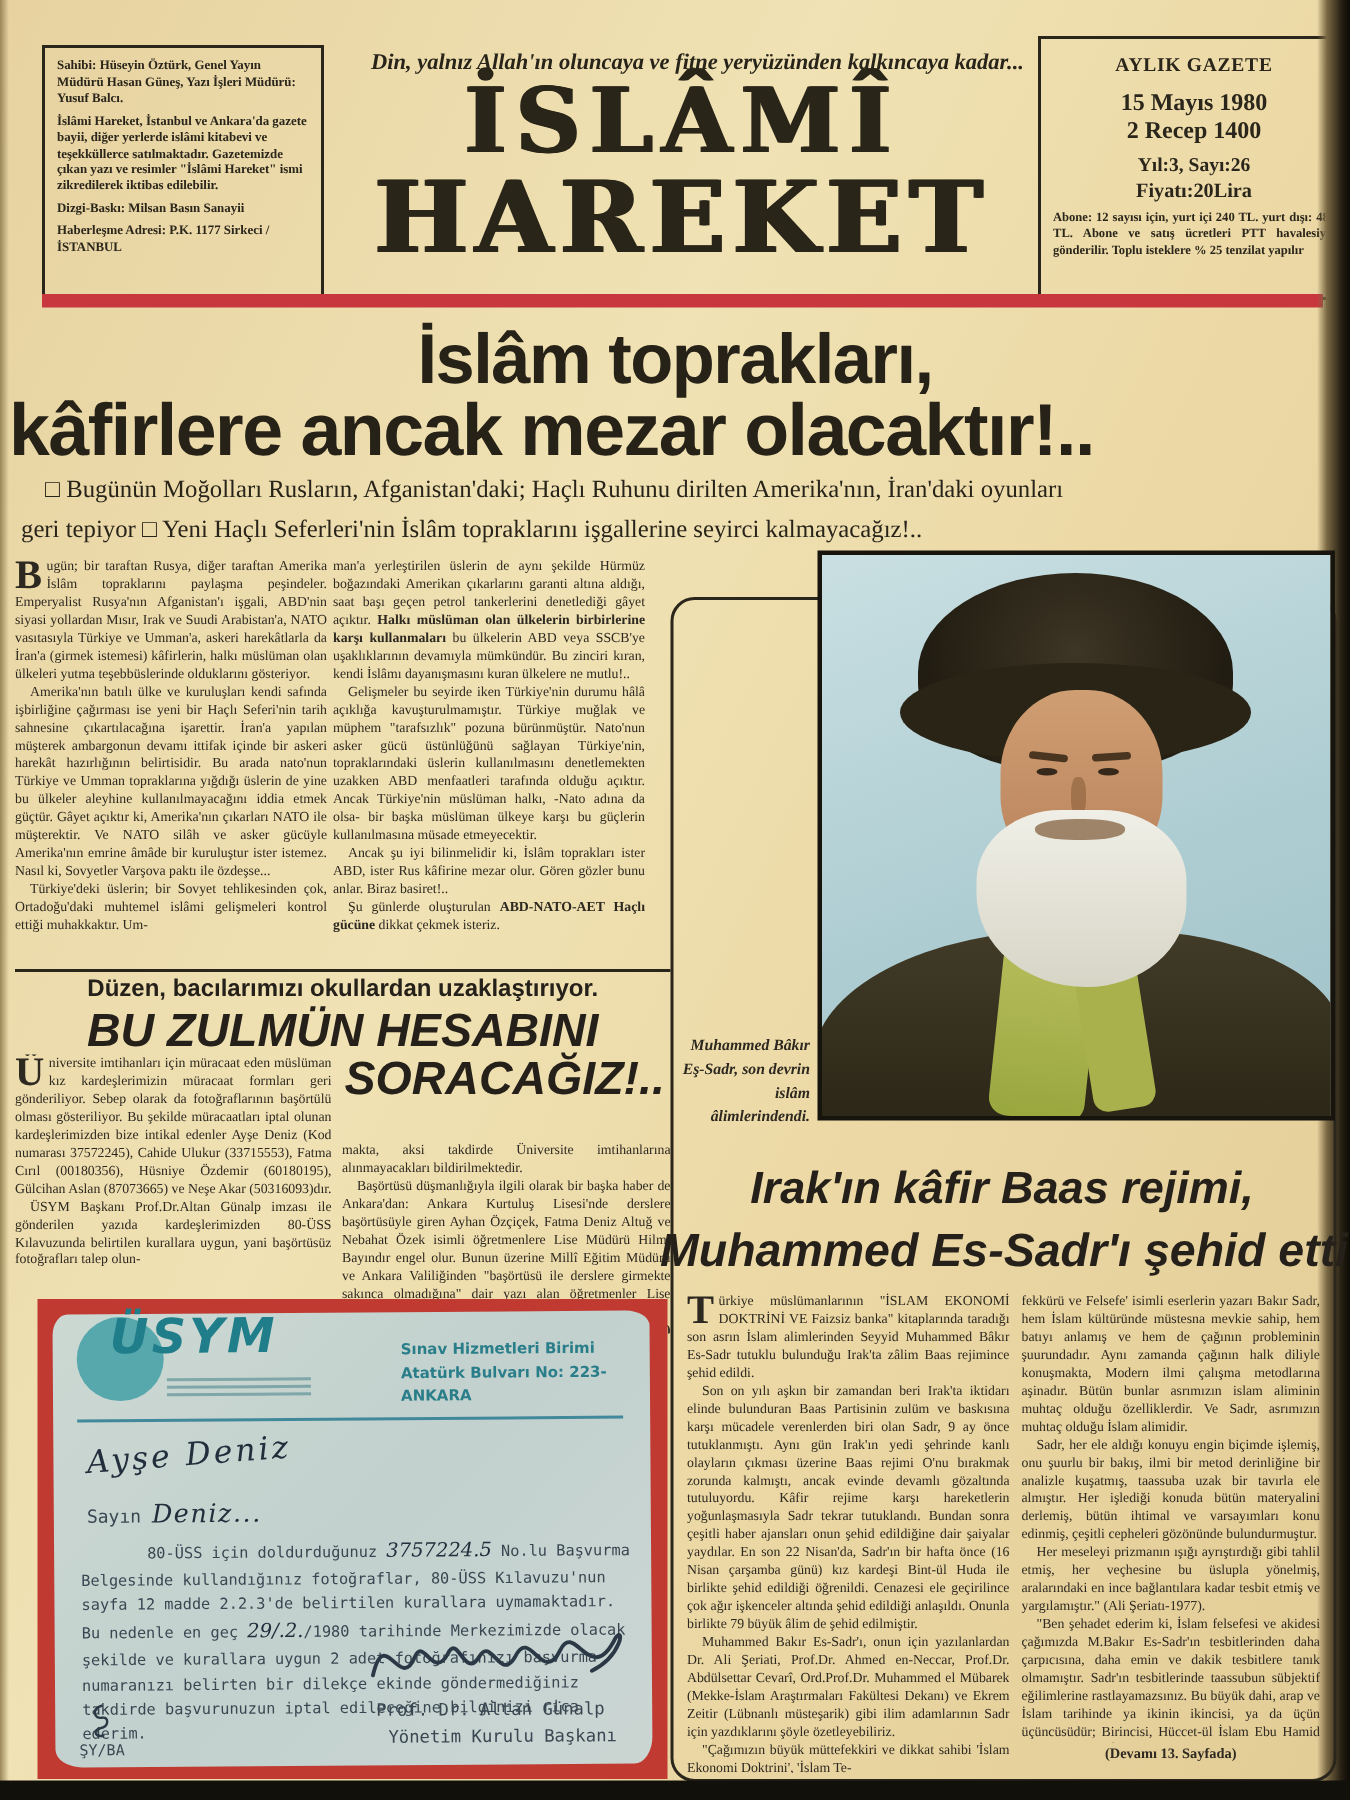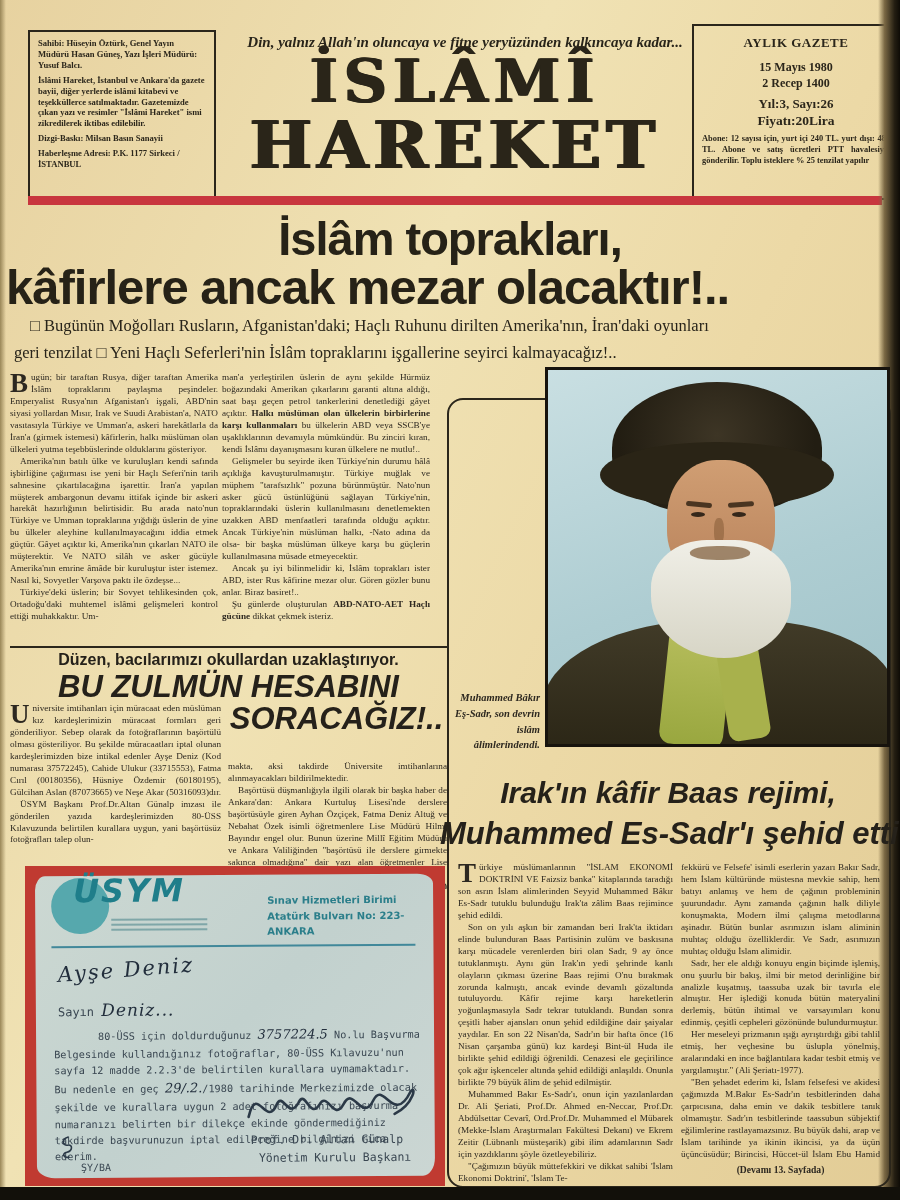--- a/index.html
+++ b/index.html
@@ -20,21 +20,21 @@
         font-style:italic;font-weight:bold;font-size:15px;color:#28241a;}
   .mast{position:absolute;left:205px;top:50px;width:500px;text-align:center;color:#2a2519;
         font-family:"DejaVu Serif",serif;font-weight:bold;}
   .mast .l1{font-size:60px;line-height:1.05;letter-spacing:6px;
         text-shadow:1px 0 0 currentColor,-1px 0 0 currentColor;}
   .mast .l2{font-size:66px;line-height:0.98;letter-spacing:5px;
         text-shadow:1.2px 0 0 currentColor,-1.2px 0 0 currentColor;}
   .infobox{position:absolute;left:692px;top:24px;width:188px;height:162px;border:2px solid #2b261b;
         padding:5px 8px;text-align:center;font-weight:bold;overflow:hidden;}
   .infobox .t{font-size:13px;letter-spacing:.5px;margin:4px 0 9px;}
-  .infobox .d{font-size:12px;margin:1px 0;text-align:center;}
+  .infobox .d{font-size:16px;margin:1px 0;text-align:center;}
   .infobox .yr{font-size:13px;margin-top:5px;}
   .infobox .pr{font-size:13.5px;margin:1px 0 5px;}
   .infobox .ab{font-size:8.4px;line-height:1.3;text-align:justify;}
   .redbar{position:absolute;left:28px;top:196px;width:854px;height:9px;background:#c8363e;}
 
   
   .h1a{position:absolute;left:60px;top:211px;width:780px;text-align:center;white-space:nowrap;
         font-family:"Liberation Sans",sans-serif;font-weight:bold;font-size:47px;letter-spacing:-1px;color:#262217;}
   .h1b{position:absolute;left:6px;top:259px;width:878px;text-align:left;white-space:nowrap;
         font-family:"Liberation Sans",sans-serif;font-weight:bold;font-size:49px;letter-spacing:-1px;color:#262217;}
@@ -101,21 +101,21 @@
   .hand-name{position:absolute;left:22px;top:82px;font-size:21px;letter-spacing:2px;transform:rotate(-4deg);}
   .salut{position:absolute;left:22px;top:124px;font-family:"DejaVu Sans Mono",monospace;font-size:12px;color:#3a4752;}
   .salut .hand{font-size:17px;letter-spacing:1px;}
   .lbody{position:absolute;left:18px;top:150px;width:368px;font-family:"DejaVu Sans Mono",monospace;
         font-size:10.2px;line-height:1.6;color:#3a4752;text-indent:44px;}
   .lbody .hand{font-size:13px;}
   .sig-svg{position:absolute;left:206px;top:200px;width:180px;height:58px;}
   .sig-name{position:absolute;left:214px;top:258px;font-family:"DejaVu Sans Mono",monospace;font-size:11.5px;color:#3a4752;}
   .sig-title{position:absolute;left:222px;top:276px;font-family:"DejaVu Sans Mono",monospace;font-size:11.5px;color:#3a4752;}
   .init-squiggle{position:absolute;left:18px;top:258px;width:26px;height:26px;}
-  .initials{position:absolute;left:16px;top:286px;font-family:"DejaVu Sans Mono",monospace;font-size:10px;color:#3a4752;margin-left:28px;}
+  .initials{position:absolute;left:16px;top:286px;font-family:"DejaVu Sans Mono",monospace;font-size:10px;color:#3a4752;}
 
   
   .h3a{position:absolute;left:452px;top:776px;width:432px;text-align:center;white-space:nowrap;z-index:2;
         font-family:"Liberation Sans",sans-serif;font-style:italic;font-weight:bold;font-size:30px;color:#25211a;}
   .h3b{position:absolute;left:440px;top:816px;width:452px;text-align:center;white-space:nowrap;z-index:2;
         font-family:"Liberation Sans",sans-serif;font-style:italic;font-weight:bold;font-size:31px;color:#25211a;}
   .s3colA{left:458px;top:862px;width:215px;height:320px;z-index:2;}
   .s3colB{left:681px;top:862px;width:199px;height:300px;z-index:2;}
   .s3cont{position:absolute;left:681px;top:1164px;width:199px;text-align:center;z-index:2;
         font-weight:bold;font-size:9.6px;color:#2d2820;}
@@ -146,21 +146,21 @@
     <div class="yr">Yıl:3, Sayı:26</div>
     <div class="pr">Fiyatı:20Lira</div>
     <div class="ab">Abone: 12 sayısı için, yurt içi 240 TL. yurt dışı: 480 TL. Abone ve satış ücretleri PTT havalesiyle gönderilir. Toplu isteklere % 25 tenzilat yapılır</div>
   </div>
 
   <div class="redbar"></div>
 
   <div class="h1a">İslâm toprakları,</div>
   <div class="h1b">kâfirlere ancak mezar olacaktır!..</div>
   <div class="sub1">□ Bugünün Moğolları Rusların, Afganistan'daki; Haçlı Ruhunu dirilten Amerika'nın, İran'daki oyunları</div>
-  <div class="sub2">geri tenzilat    □ Yeni Haçlı Seferleri'nin İslâm topraklarını işgallerine seyirci kalmayacağız!..</div>
+  <div class="sub2">geri tepiyor    □ Yeni Haçlı Seferleri'nin İslâm topraklarını işgallerine seyirci kalmayacağız!..</div>
 
   <div class="col colA">
     <p class="first"><span class="dropcap">B</span><span>ugün; bir taraftan Rusya, diğer taraftan Amerika İslâm topraklarını paylaşma peşindeler. Emperyalist Rusya'nın Afganistan'ı işgali, ABD'nin siyasi yollardan Mısır, Irak ve Suudi Arabistan'a, NATO vasıtasıyla Türkiye ve Umman'a, askeri harekâtlarla da İran'a (girmek istemesi) kâfirlerin, halkı müslüman olan ülkeleri yutma teşebbüslerinde olduklarını gösteriyor.</span></p>
     <p>Amerika'nın batılı ülke ve kuruluşları kendi safında işbirliğine çağırması ise yeni bir Haçlı Seferi'nin tarih sahnesine çıkartılacağına işarettir. İran'a yapılan müşterek ambargonun devamı ittifak içinde bir askeri harekât hazırlığının belirtisidir. Bu arada nato'nun Türkiye ve Umman topraklarına yığdığı üslerin de yine bu ülkeler aleyhine kullanılmayacağını iddia etmek güçtür. Gâyet açıktır ki, Amerika'nın çıkarları NATO ile müşterektir. Ve NATO silâh ve asker gücüyle Amerika'nın emrine âmâde bir kuruluştur ister istemez. Nasıl ki, Sovyetler Varşova paktı ile özdeşse...</p>
     <p>Türkiye'deki üslerin; bir Sovyet tehlikesinden çok, Ortadoğu'daki muhtemel islâmi gelişmeleri kontrol ettiği muhakkaktır. Um-</p>
   </div>
   <div class="col colB">
     <p class="first"><span>man'a yerleştirilen üslerin de aynı şekilde Hürmüz boğazındaki Amerikan çıkarlarını garanti altına aldığı, saat başı geçen petrol tankerlerini denetlediği gâyet açıktır. </span><span class="b">Halkı müslüman olan ülkelerin birbirlerine karşı kullanmaları</span><span> bu ülkelerin ABD veya SSCB'ye uşaklıklarının devamıyla mümkündür. Bu zinciri kıran, kendi İslâmı dayanışmasını kuran ülkelere ne mutlu!..</span></p>
     <p>Gelişmeler bu seyirde iken Türkiye'nin durumu hâlâ açıklığa kavuşturulmamıştır. Türkiye muğlak ve müphem "tarafsızlık" pozuna bürünmüştür. Nato'nun asker gücü üstünlüğünü sağlayan Türkiye'nin, topraklarındaki üslerin kullanılmasını denetlemekten uzakken ABD menfaatleri tarafında olduğu açıktır. Ancak Türkiye'nin müslüman halkı, -Nato adına da olsa- bir başka müslüman ülkeye karşı bu güçlerin kullanılmasına müsade etmeyecektir.</p>
     <p>Ancak şu iyi bilinmelidir ki, İslâm toprakları ister ABD, ister Rus kâfirine mezar olur. Gören gözler bunu anlar. Biraz basiret!..</p>

